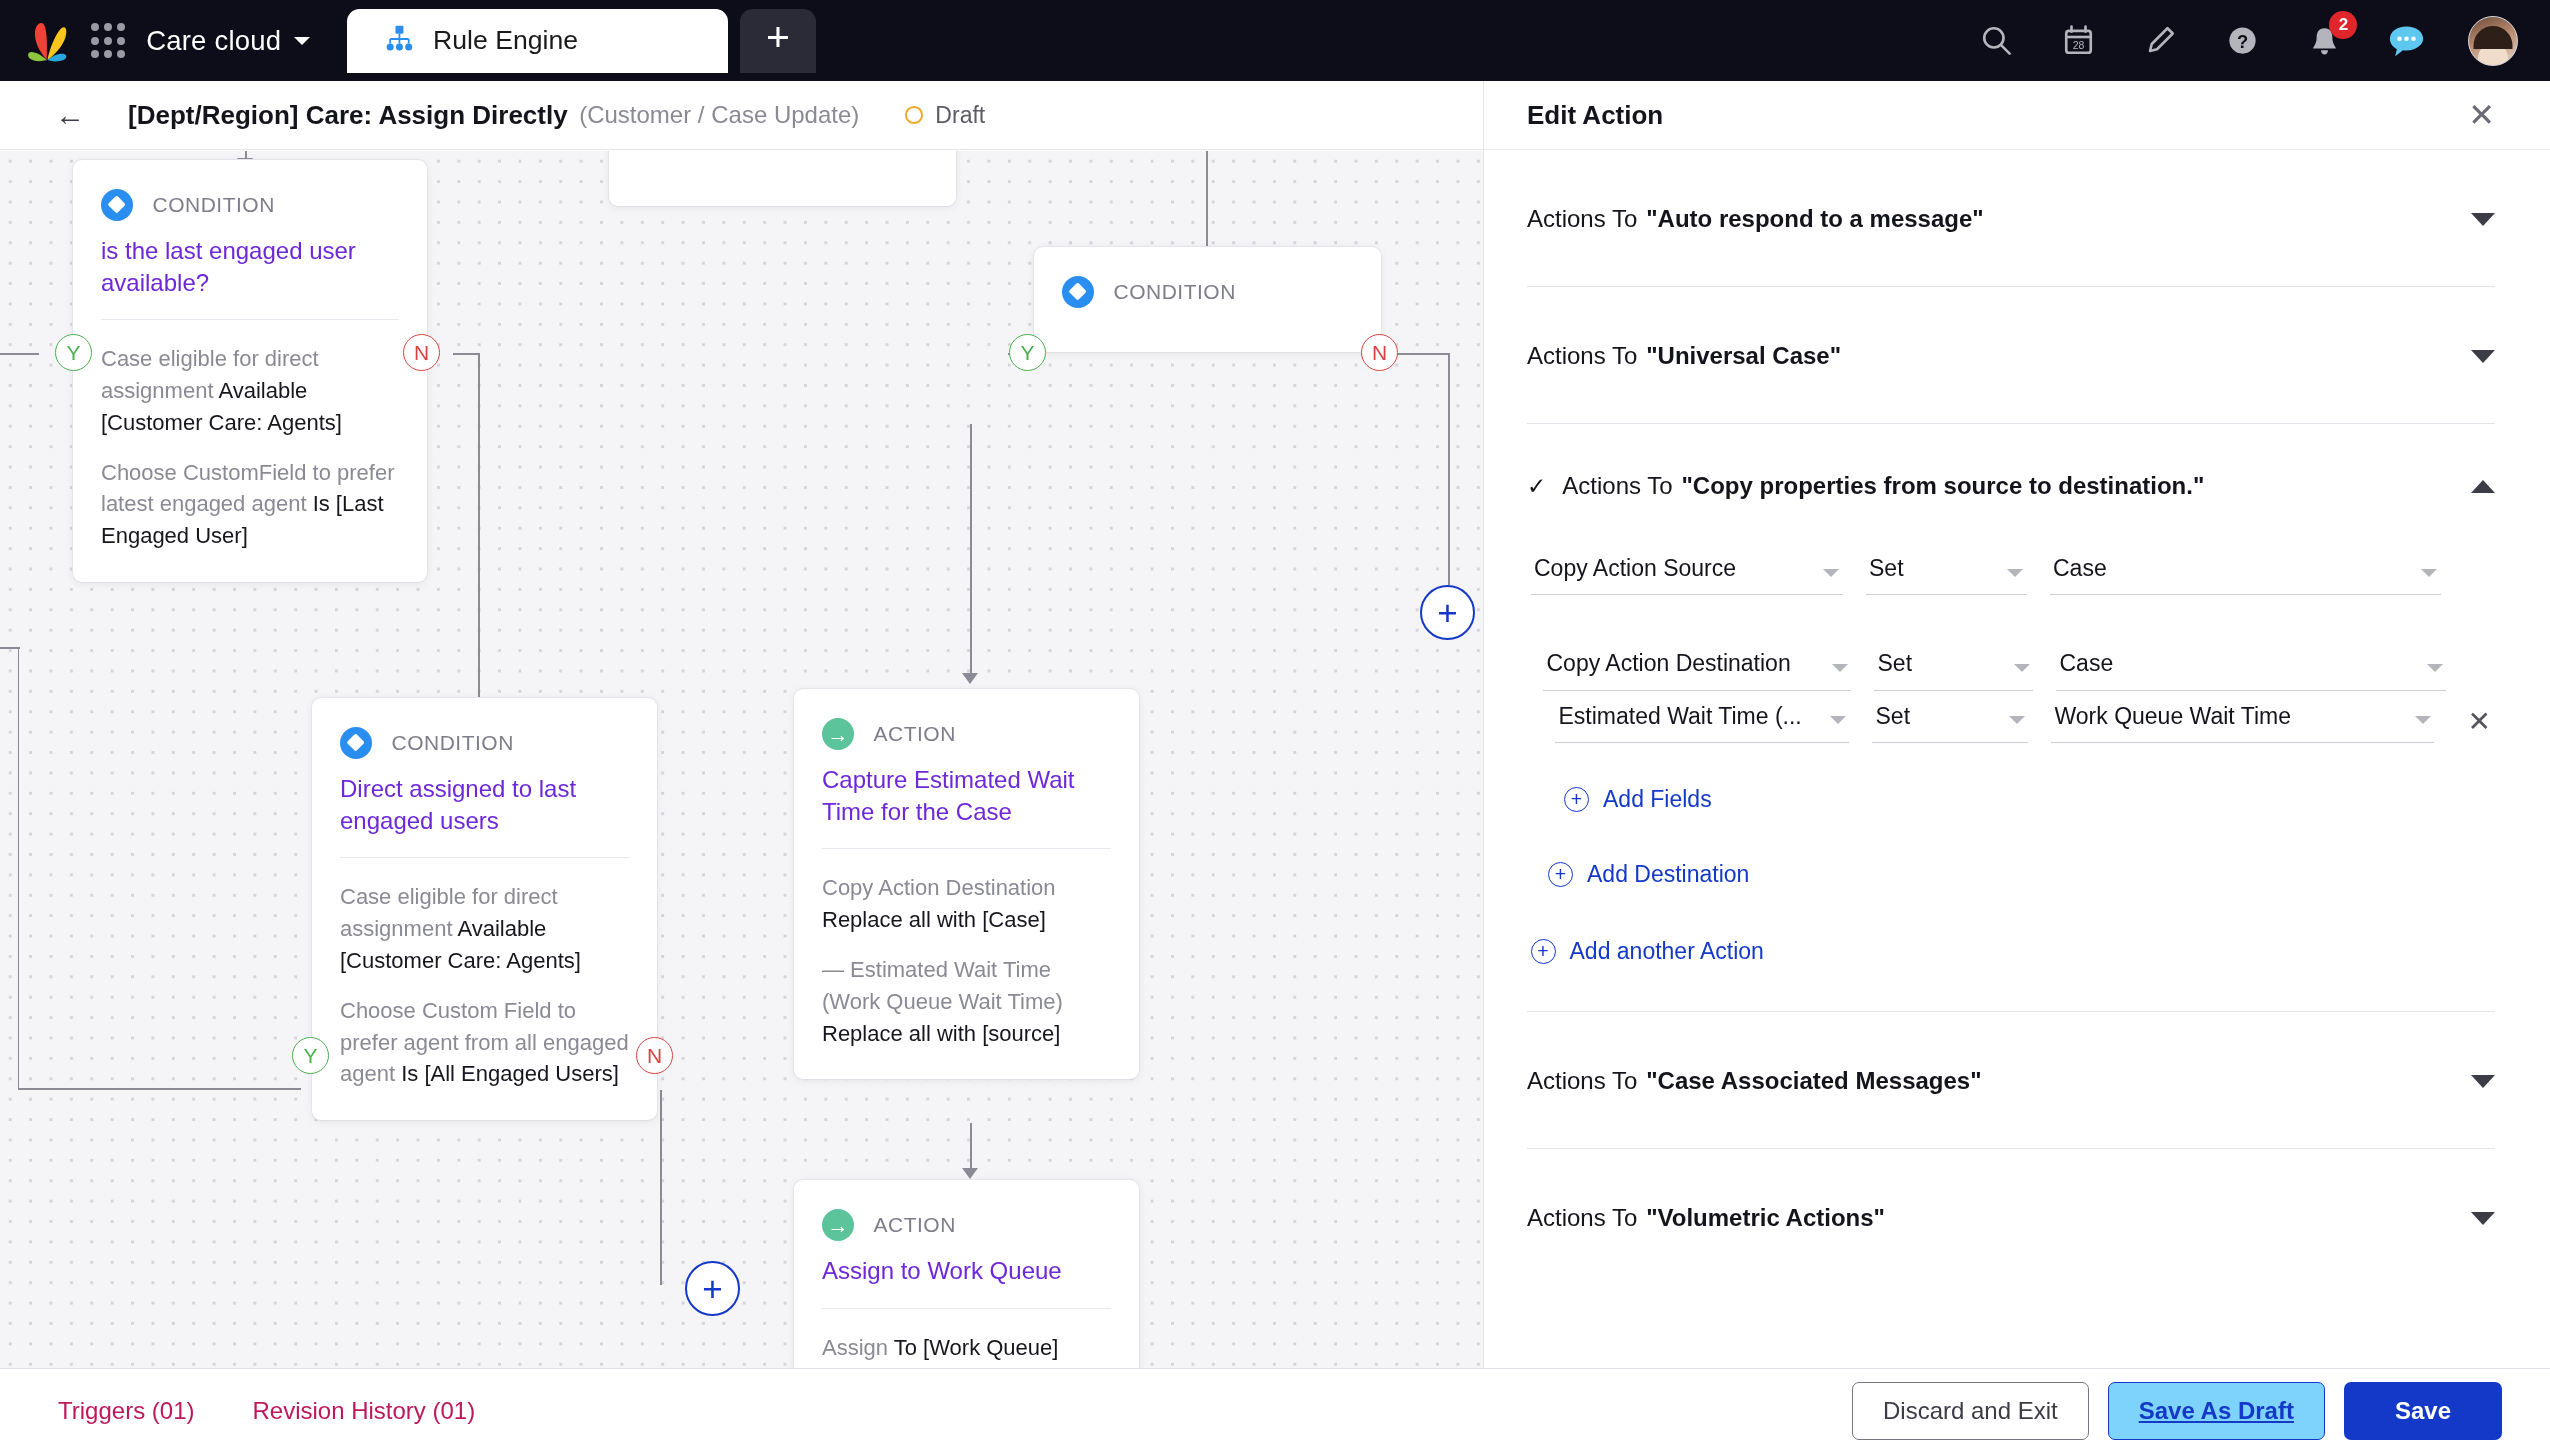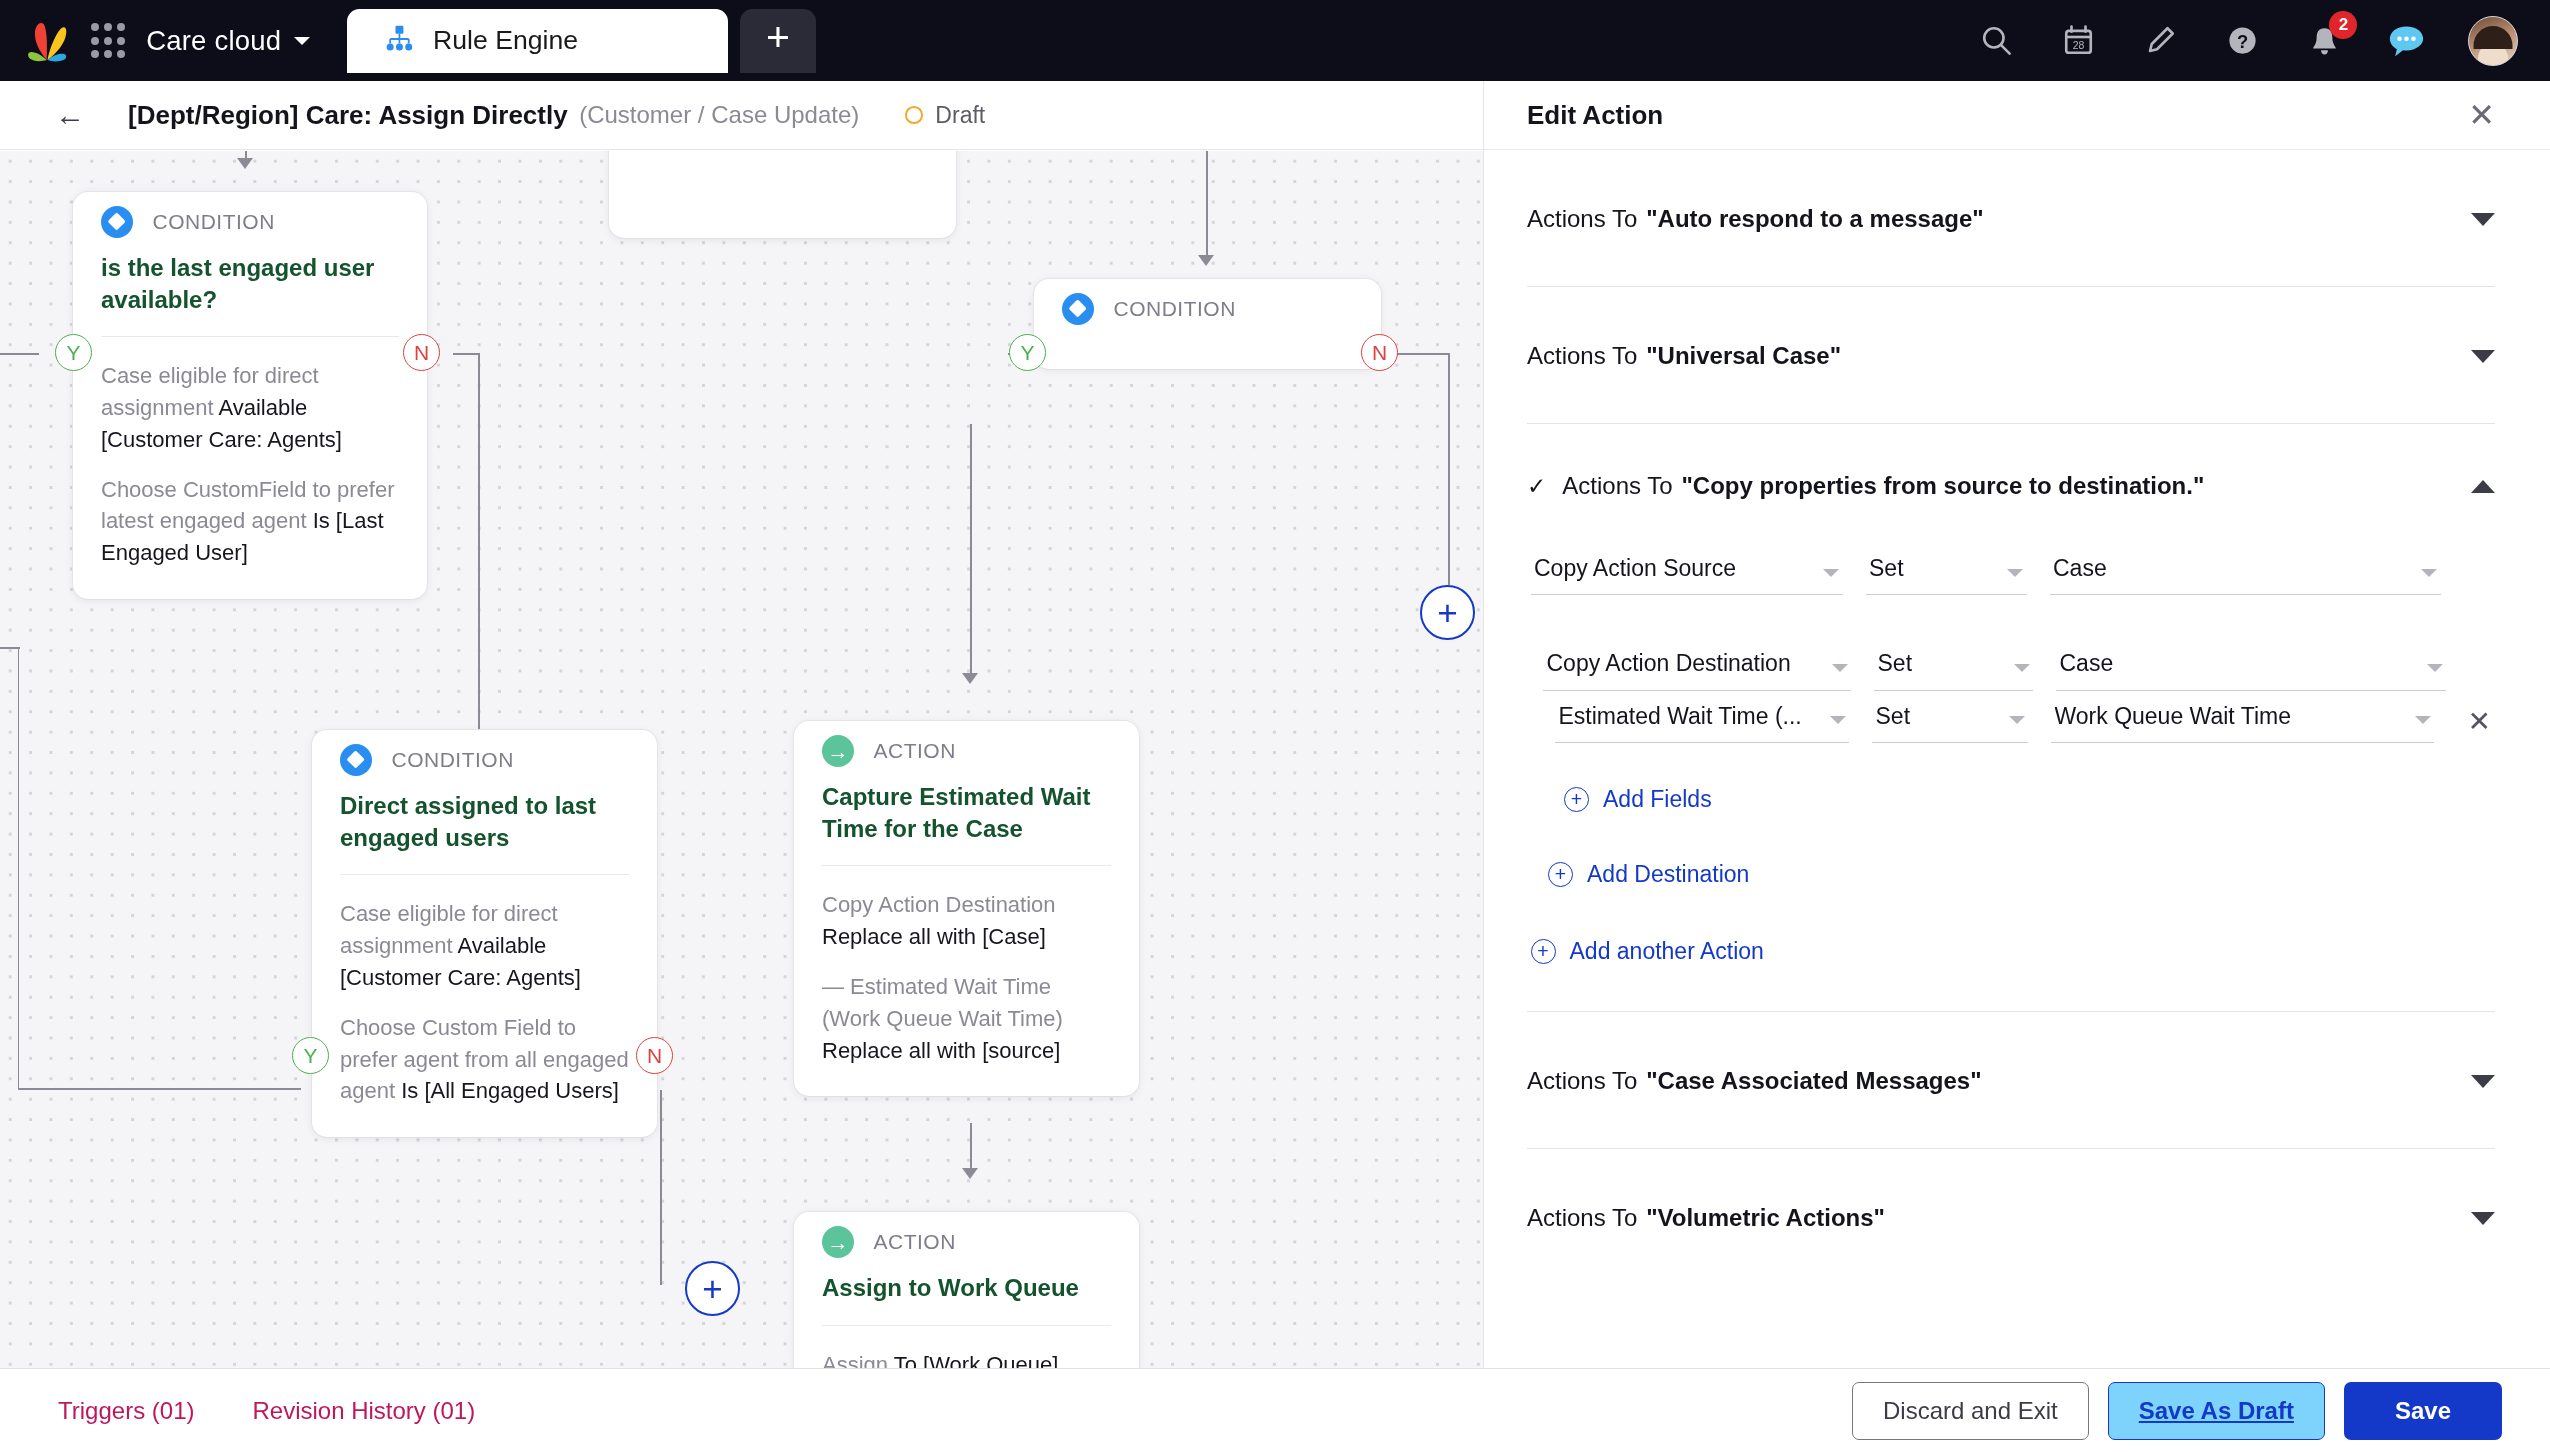--- a/index.html
+++ b/index.html
@@ -73,32 +73,31 @@
 
   
   .canvas {
     position: absolute; top: 151px; left: 0; width: 1483px; height: 1218px;
     background-color: #f5f5f7;
     background-image: radial-gradient(#d4d4da 1.4px, transparent 1.5px);
     background-size: 20.4px 20.4px;
     overflow: hidden;
   }
   .node {
-    position: absolute; background: #ffffff; border-radius: 15px;
+    position: absolute; background: #ffffff; border-radius: 9px;
     box-shadow: 0 1.8px 8.9px rgba(20,20,40,.07), 0 0 0 0.9px #eaeaef;
-    padding: 14px 28px 30px 28px;
-    margin-top: 32px;
+    padding: 29px 28px 30px 28px;
   }
   .node-head { display: flex; align-items: center; gap: 19.5px; margin-bottom: 14px; }
   .node-badge { width: 32px; height: 32px; border-radius: 50%; display:flex; align-items:center; justify-content:center; flex:none; }
   .badge-cond { background: #2a8ef0; }
   .badge-cond i { width: 13.3px; height: 13.3px; background: #fff; transform: rotate(45deg); border-radius: 1.8px; display:block; }
   .badge-act { background: #5cc49a; color: #fff; font-size: 21px; line-height: 1; }
   .node-kind { font-size: 21px; color: #7e7e8b; letter-spacing: 0.5px; }
-  .node-title { font-size: 24px; font-weight: 700; color: #14532d; line-height: 1.32; }
+  .node-title { font-size: 24px; font-weight: 400; color: #6d28d9; line-height: 1.32; }
   .node-rule { border-top: 0.9px solid #e8e8ee; margin-top: 21px; padding-top: 23px; }
   .node-line { font-size: 22px; line-height: 1.45; color: #16161e; margin-bottom: 17.7px; }
   .node-line:last-child { margin-bottom: 0; }
   .dim { color: #8a8a95; }
 
   .yn {
     position: absolute; width: 37px; height: 37px; border-radius: 50%; background: #ffffff;
     display: flex; align-items: center; justify-content: center;
     font-size: 21px; font-weight: 400; z-index: 5;
   }

